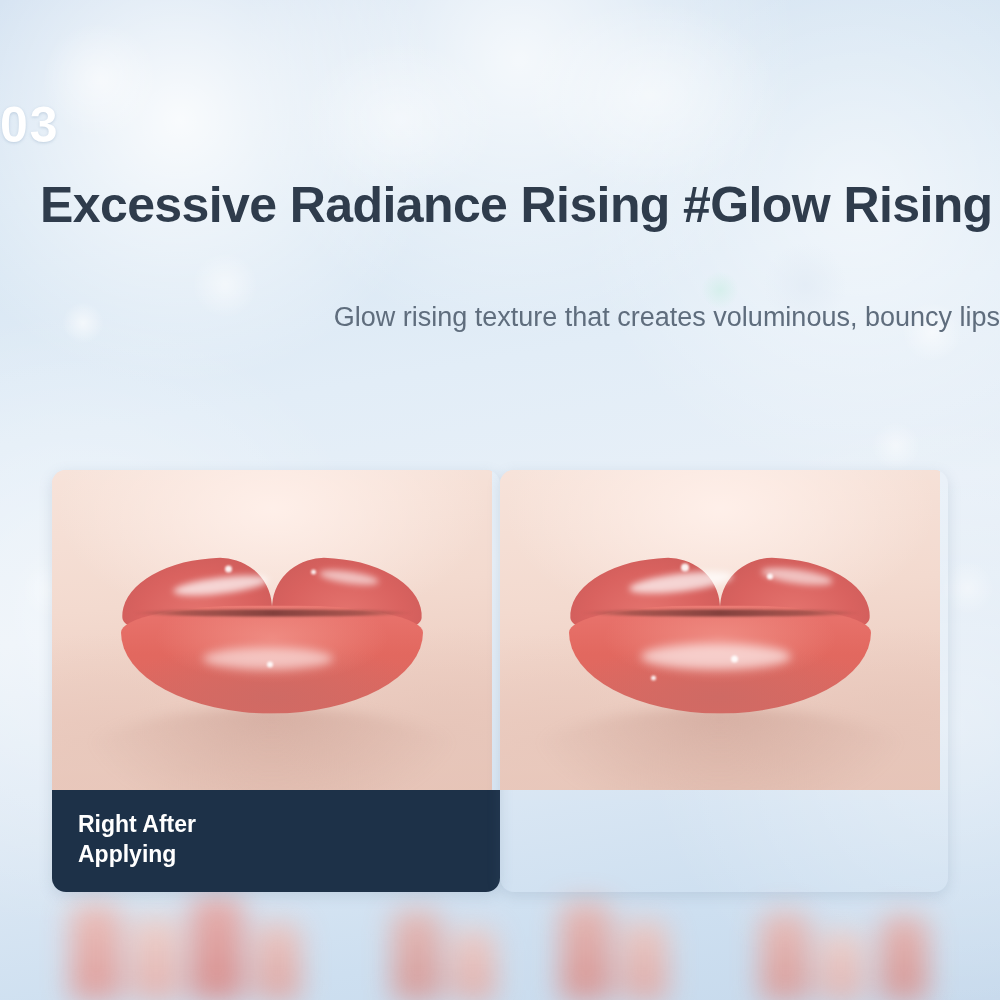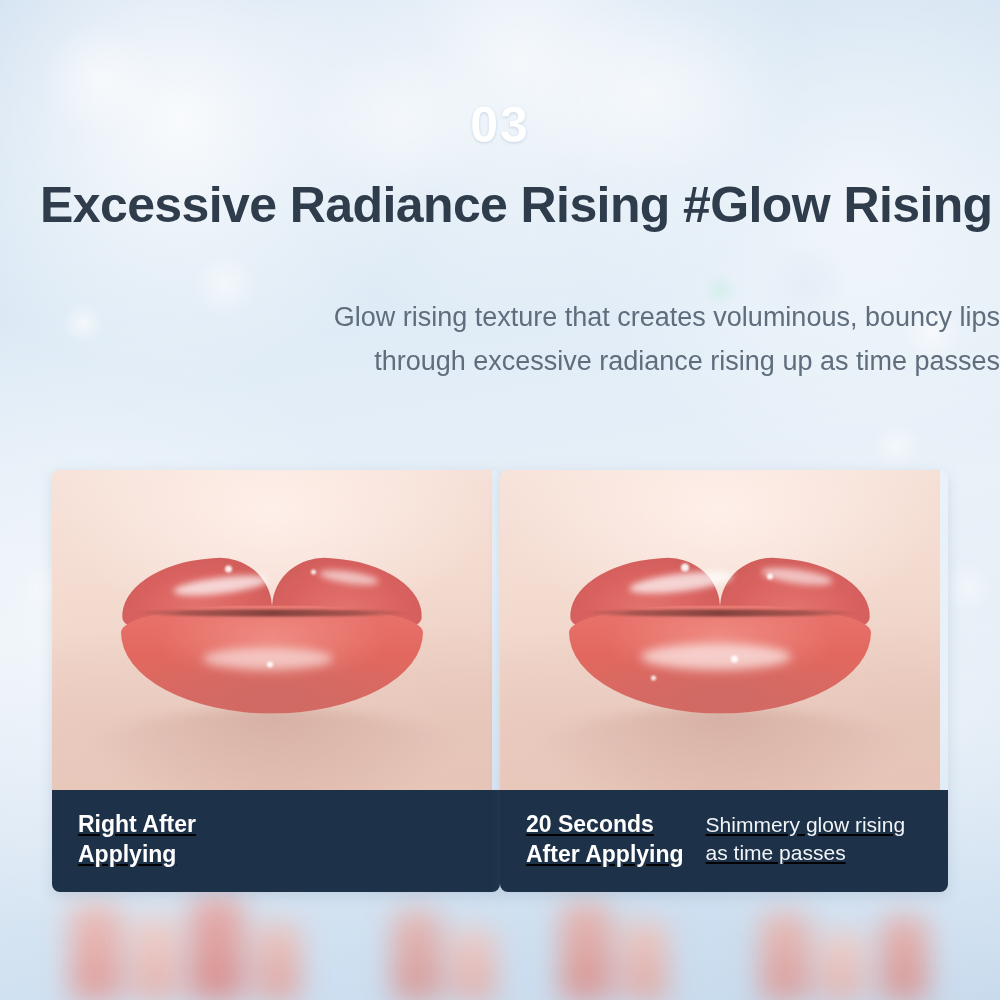--- a/index.html
+++ b/index.html
@@ -54,21 +54,20 @@
   .content {
     position: relative;
     z-index: 5;
   }
 
   .number {
     position: absolute;
     top: 96px;
     left: 0;
     width: 1000px;
-    text-align: center;
     font-size: 50px;
     font-weight: 700;
     letter-spacing: 2px;
     color: #ffffff;
     text-shadow: 0 1px 3px rgba(120,150,180,0.35);
   }
 
   .headline {
     position: absolute;
     top: 176px;
@@ -99,24 +98,23 @@
     position: absolute;
     top: 470px;
     left: 52px;
     width: 896px;
     display: flex;
     justify-content: space-between;
   }
   .panel {
     width: 508px;
     position: relative;
-    border-radius: 8px;
+    border-radius: 14px;
     overflow: hidden;
     box-shadow: 0 4px 14px rgba(90,115,145,0.18);
-    text-decoration: underline;
   }
   .photo {
     position: relative;
     width: 440px;
     height: 320px;
     overflow: hidden;
     background: linear-gradient(160deg, #f4ded6 0%, #f0d6cd 45%, #e9cabf 100%);
   }
   .skin {
     position: absolute;
@@ -260,21 +258,20 @@
   </div>
 
   <div class="content">
 
     <div class="number">03</div>
 
     <div class="headline">Excessive Radiance Rising #Glow Rising</div>
 
     <div class="subcopy">
       <div>Glow rising texture that creates voluminous, bouncy lips</div>
-      <div>through excessive radiance rising up as time passes</div>
     </div>
 
     <div class="panels">
 
       <div class="panel">
         <div class="photo">
           <div class="skin"></div>
           <div class="shadow-chin"></div>
           <div class="lips">
             <div class="lip-upper-l"></div>
@@ -306,23 +303,17 @@
             <div class="lip-line"></div>
             <div class="gloss-a" style="left:74px;top:30px;width:104px;height:18px;"></div>
             <div class="gloss-b" style="left:86px;top:100px;width:150px;height:26px;background:rgba(255,255,255,0.62);"></div>
             <div class="gloss-c" style="right:52px;top:26px;width:72px;height:14px;"></div>
             <div class="sparkle" style="left:126px;top:20px;width:8px;height:8px;"></div>
             <div class="sparkle" style="left:212px;top:30px;width:6px;height:6px;"></div>
             <div class="sparkle" style="left:176px;top:112px;width:7px;height:7px;"></div>
             <div class="sparkle" style="left:96px;top:132px;width:5px;height:5px;"></div>
           </div>
         </div>
-        <div class="caption">
-          <div class="caption-title">20 Seconds
-After Applying</div>
-          <div class="caption-desc">Shimmery glow rising
-as time passes</div>
-        </div>
       </div>
 
     </div>
   </div>
 </div>
 
 </body></html>

